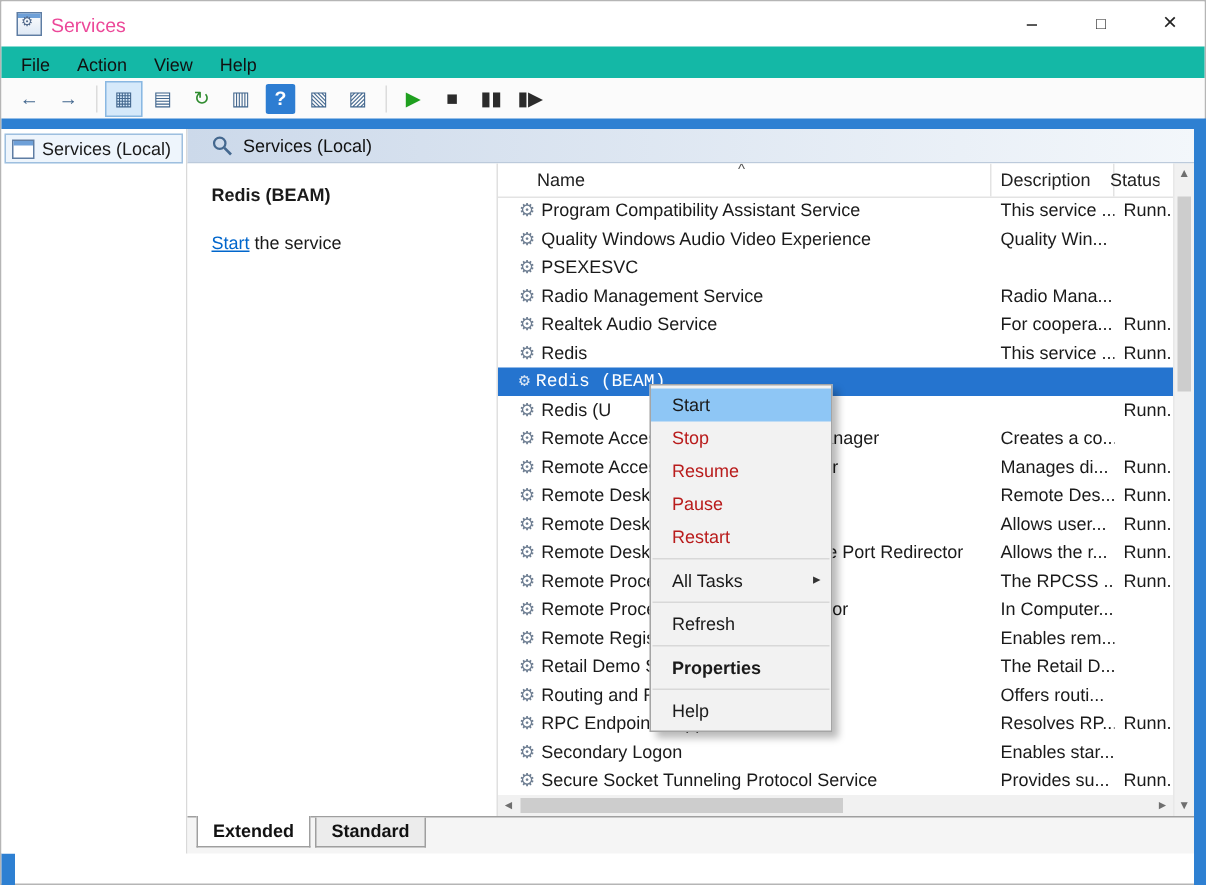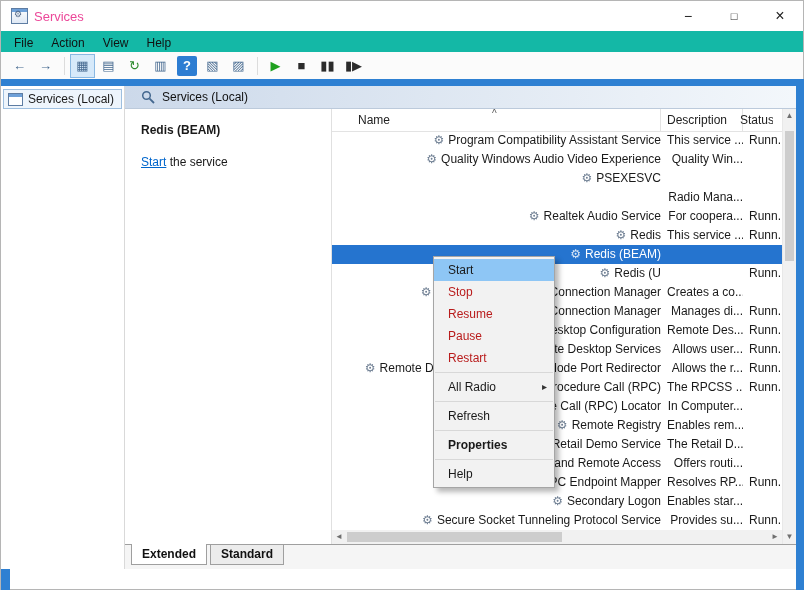--- a/index.html
+++ b/index.html
@@ -51,21 +51,21 @@
 
   
   .list{position:absolute;left:331px;top:108px;width:450px;height:435px;background:#fff;overflow:hidden;}
   .list-header{position:absolute;left:0;top:0;right:0;height:22px;background:#fff;border-bottom:1px solid #e3e3e3;}
   .col{position:absolute;top:0;height:22px;line-height:22px;color:#222;overflow:hidden;white-space:nowrap;box-sizing:border-box;}
   .col.name{left:0;width:329px;padding-left:26px;border-right:1px solid #e3e3e3;}
   .col.desc{left:329px;width:82px;padding-left:6px;border-right:1px solid #e3e3e3;}
   .col.status{left:402px;width:39px;padding-left:6px;}
   .sort-caret{position:absolute;left:160px;top:-6px;font-size:10px;color:#555;font-style:normal;}
   .list-body{position:absolute;left:0;top:22px;right:0;bottom:14px;overflow:hidden;}
-  .row{position:relative;height:19px;line-height:19px;white-space:nowrap;text-align:right;}
+  .row{position:relative;height:19px;line-height:19px;white-space:nowrap;}
   .cell{position:absolute;top:0;height:19px;overflow:hidden;box-sizing:border-box;}
   .cell.name{left:0;width:329px;}
   .cell.desc{left:329px;width:82px;padding-left:6px;}
   .cell.status{left:411px;width:39px;padding-left:6px;}
   .svc-icon{display:inline-block;margin:0 4px 0 14px;color:#6f7f93;font-size:12px;}
   .row.selected{background:#2574cf;color:#fff;}
   .row.selected .svc-icon{color:#d9e6f5;}
 
   
   .hscroll{position:absolute;left:0;bottom:0;right:0;height:14px;background:#f1f1f1;}
@@ -185,34 +185,35 @@
           <span class="cell name"><span class="svc-icon">⚙</span><span>Quality Windows Audio Video Experience</span></span>
           <span class="cell desc">Quality Win...</span>
           <span class="cell status"></span>
         </div>
         <div class="row">
           <span class="cell name"><span class="svc-icon">⚙</span><span>PSEXESVC</span></span>
           <span class="cell desc"></span>
           <span class="cell status"></span>
         </div>
         <div class="row">
+          <span class="cell name"><span class="svc-icon">⚙</span><span>Radio Management Service</span></span>
           <span class="cell desc">Radio Mana...</span>
           <span class="cell status"></span>
         </div>
         <div class="row">
           <span class="cell name"><span class="svc-icon">⚙</span><span>Realtek Audio Service</span></span>
           <span class="cell desc">For coopera...</span>
           <span class="cell status">Runn...</span>
         </div>
         <div class="row">
           <span class="cell name"><span class="svc-icon">⚙</span><span>Redis</span></span>
           <span class="cell desc">This service ...</span>
           <span class="cell status">Runn...</span>
         </div>
-        <div class="row selected" style="background: rgb(37, 116, 207);">
+        <div class="row selected" style="background: rgb(37, 116, 207); font-family: Liberation Mono, monospace;">
           <span class="cell name"><span class="svc-icon">⚙</span><span>Redis (BEAM)</span></span>
           <span class="cell desc"></span>
           <span class="cell status"></span>
         </div>
         <div class="row">
           <span class="cell name"><span class="svc-icon">⚙</span><span>Redis (U</span></span>
           <span class="cell desc"></span>
           <span class="cell status">Runn...</span>
         </div>
         <div class="row">
@@ -300,21 +301,21 @@
     </div>
 
 
   <div class="context-menu">
       <div class="cm-item hl" style="background: rgb(142, 198, 245);"><span>Start</span></div>
       <div class="cm-item disabled"><span>Stop</span></div>
       <div class="cm-item disabled"><span>Resume</span></div>
       <div class="cm-item disabled"><span>Pause</span></div>
       <div class="cm-item disabled"><span>Restart</span></div>
       <div class="cm-sep"></div>
-      <div class="cm-item"><span>All Radio</span><span class="cm-arrow">▸</span></div>
+      <div class="cm-item"><span>All Tasks</span><span class="cm-arrow">▸</span></div>
       <div class="cm-sep"></div>
       <div class="cm-item"><span>Refresh</span></div>
       <div class="cm-sep"></div>
       <div class="cm-item bold"><span>Properties</span></div>
       <div class="cm-sep"></div>
       <div class="cm-item"><span>Help</span></div>
     </div>
 
 </div>
 

